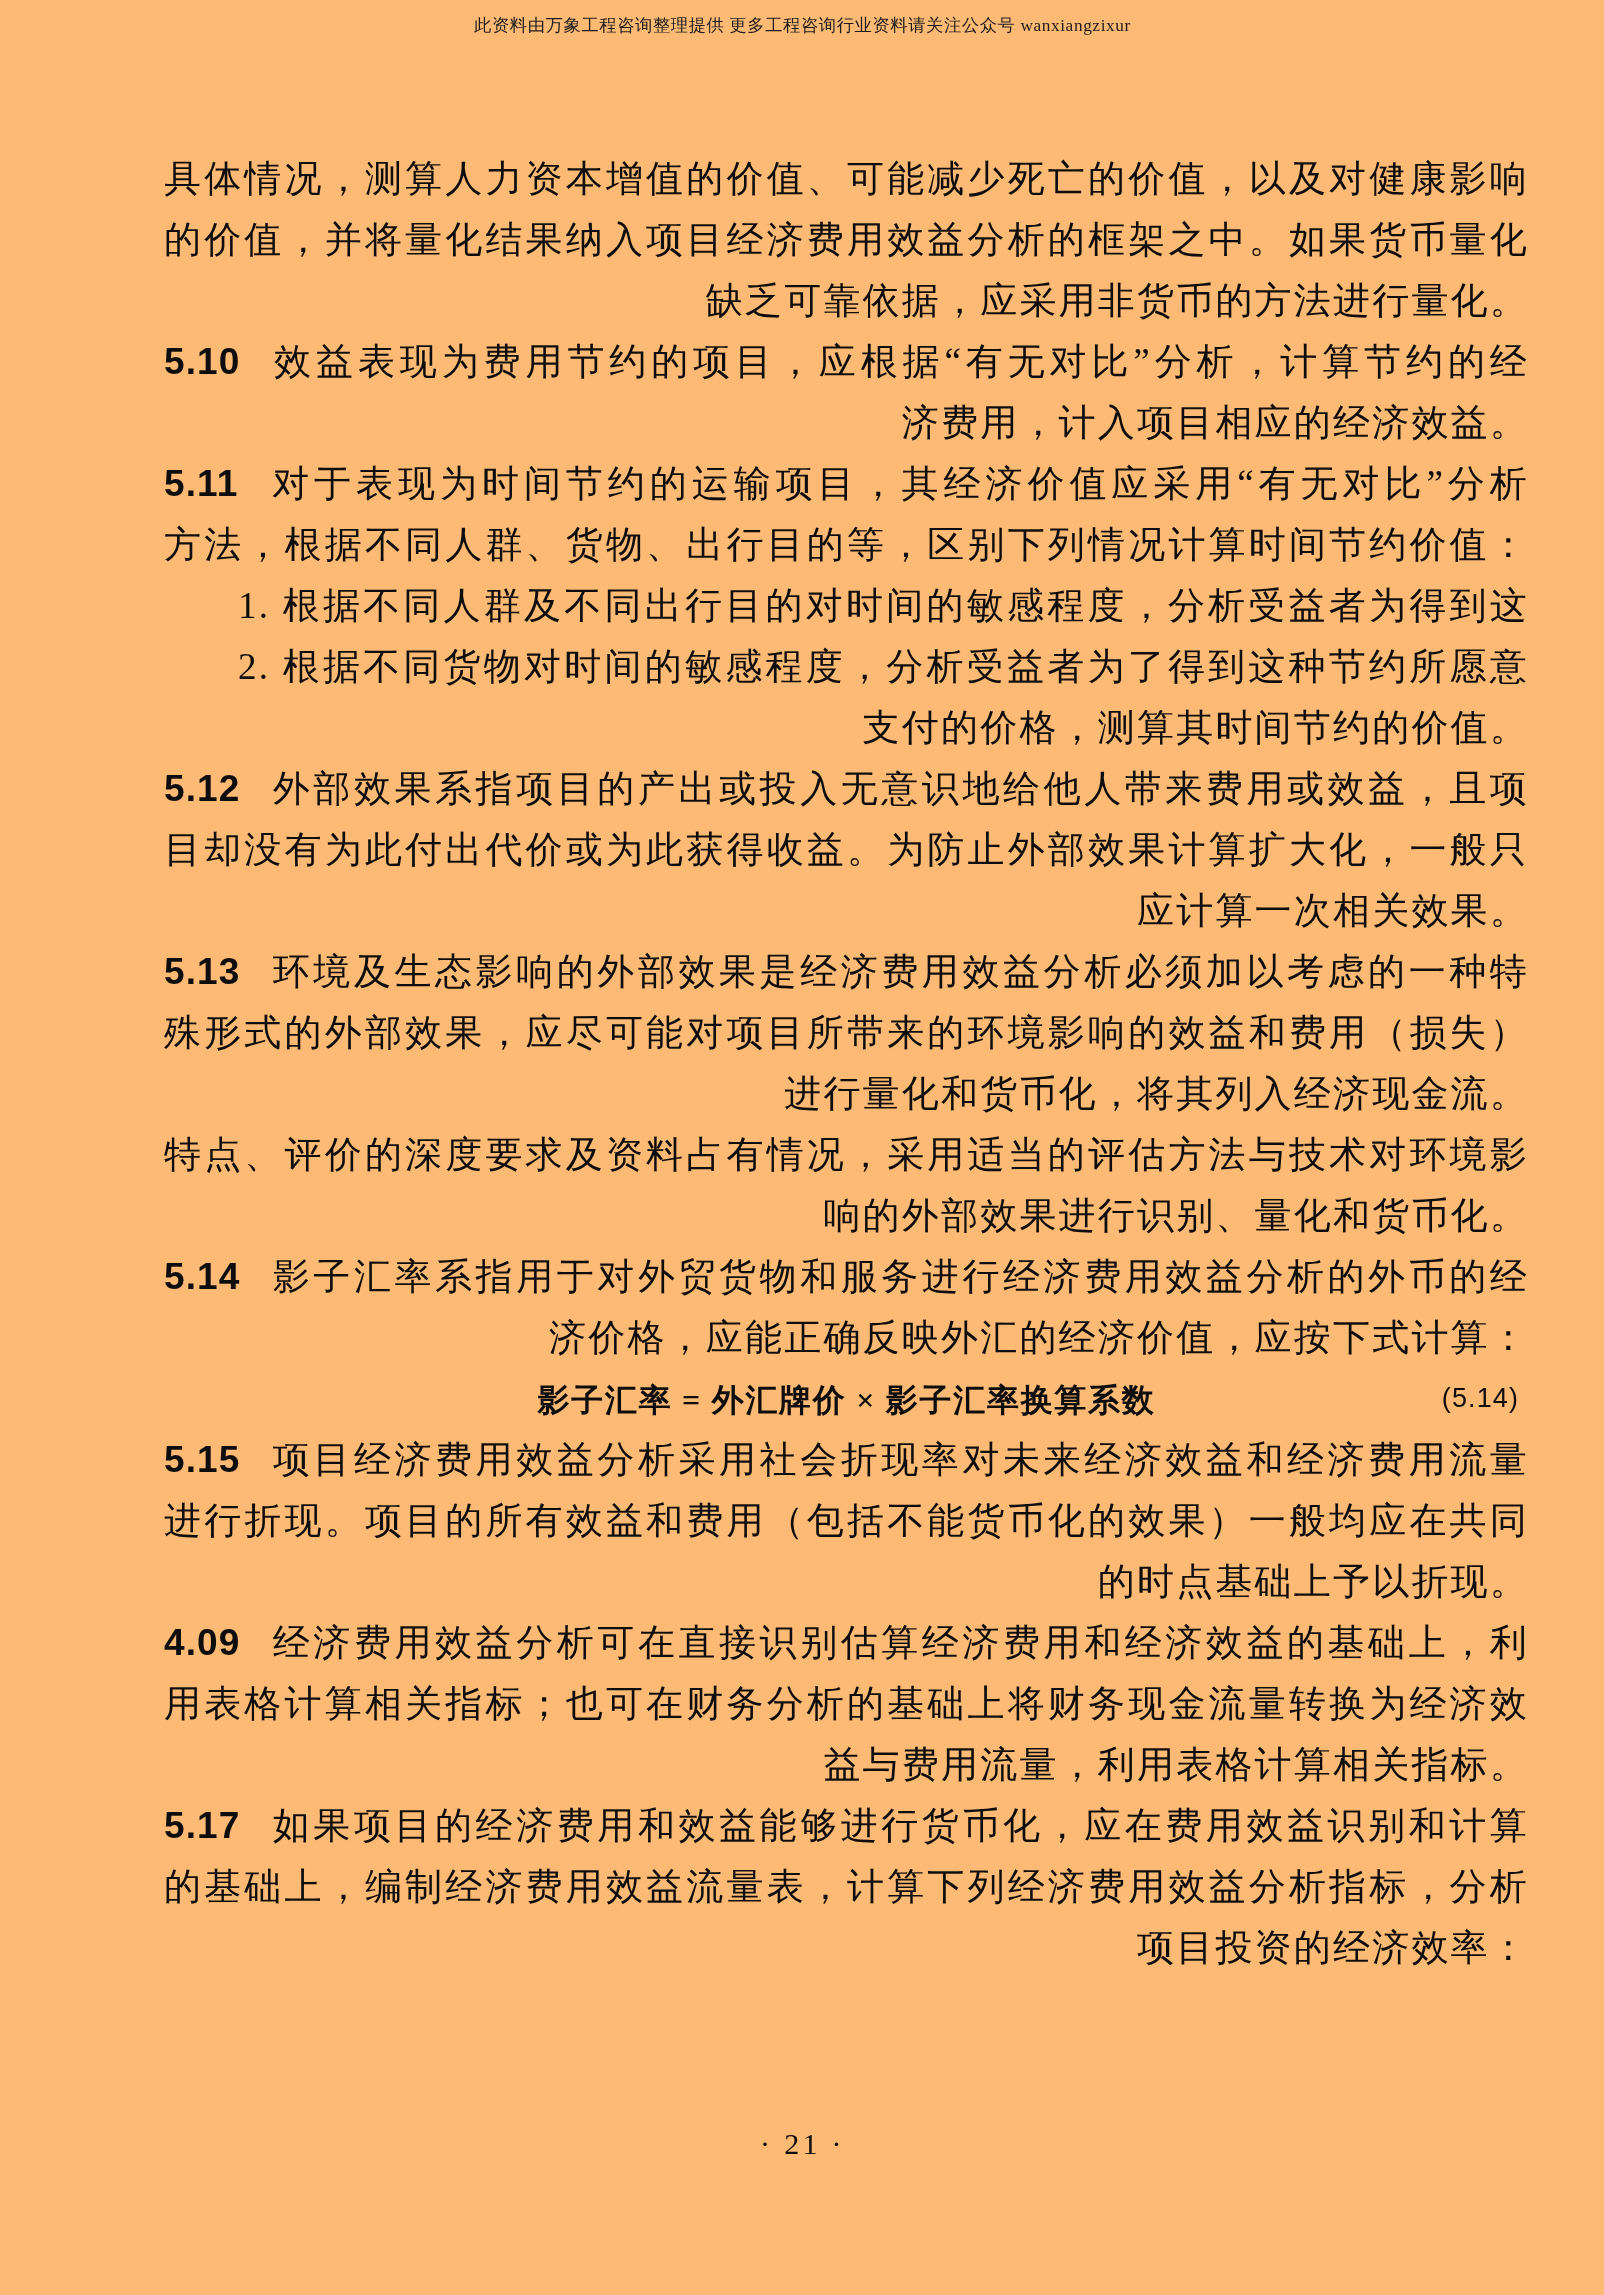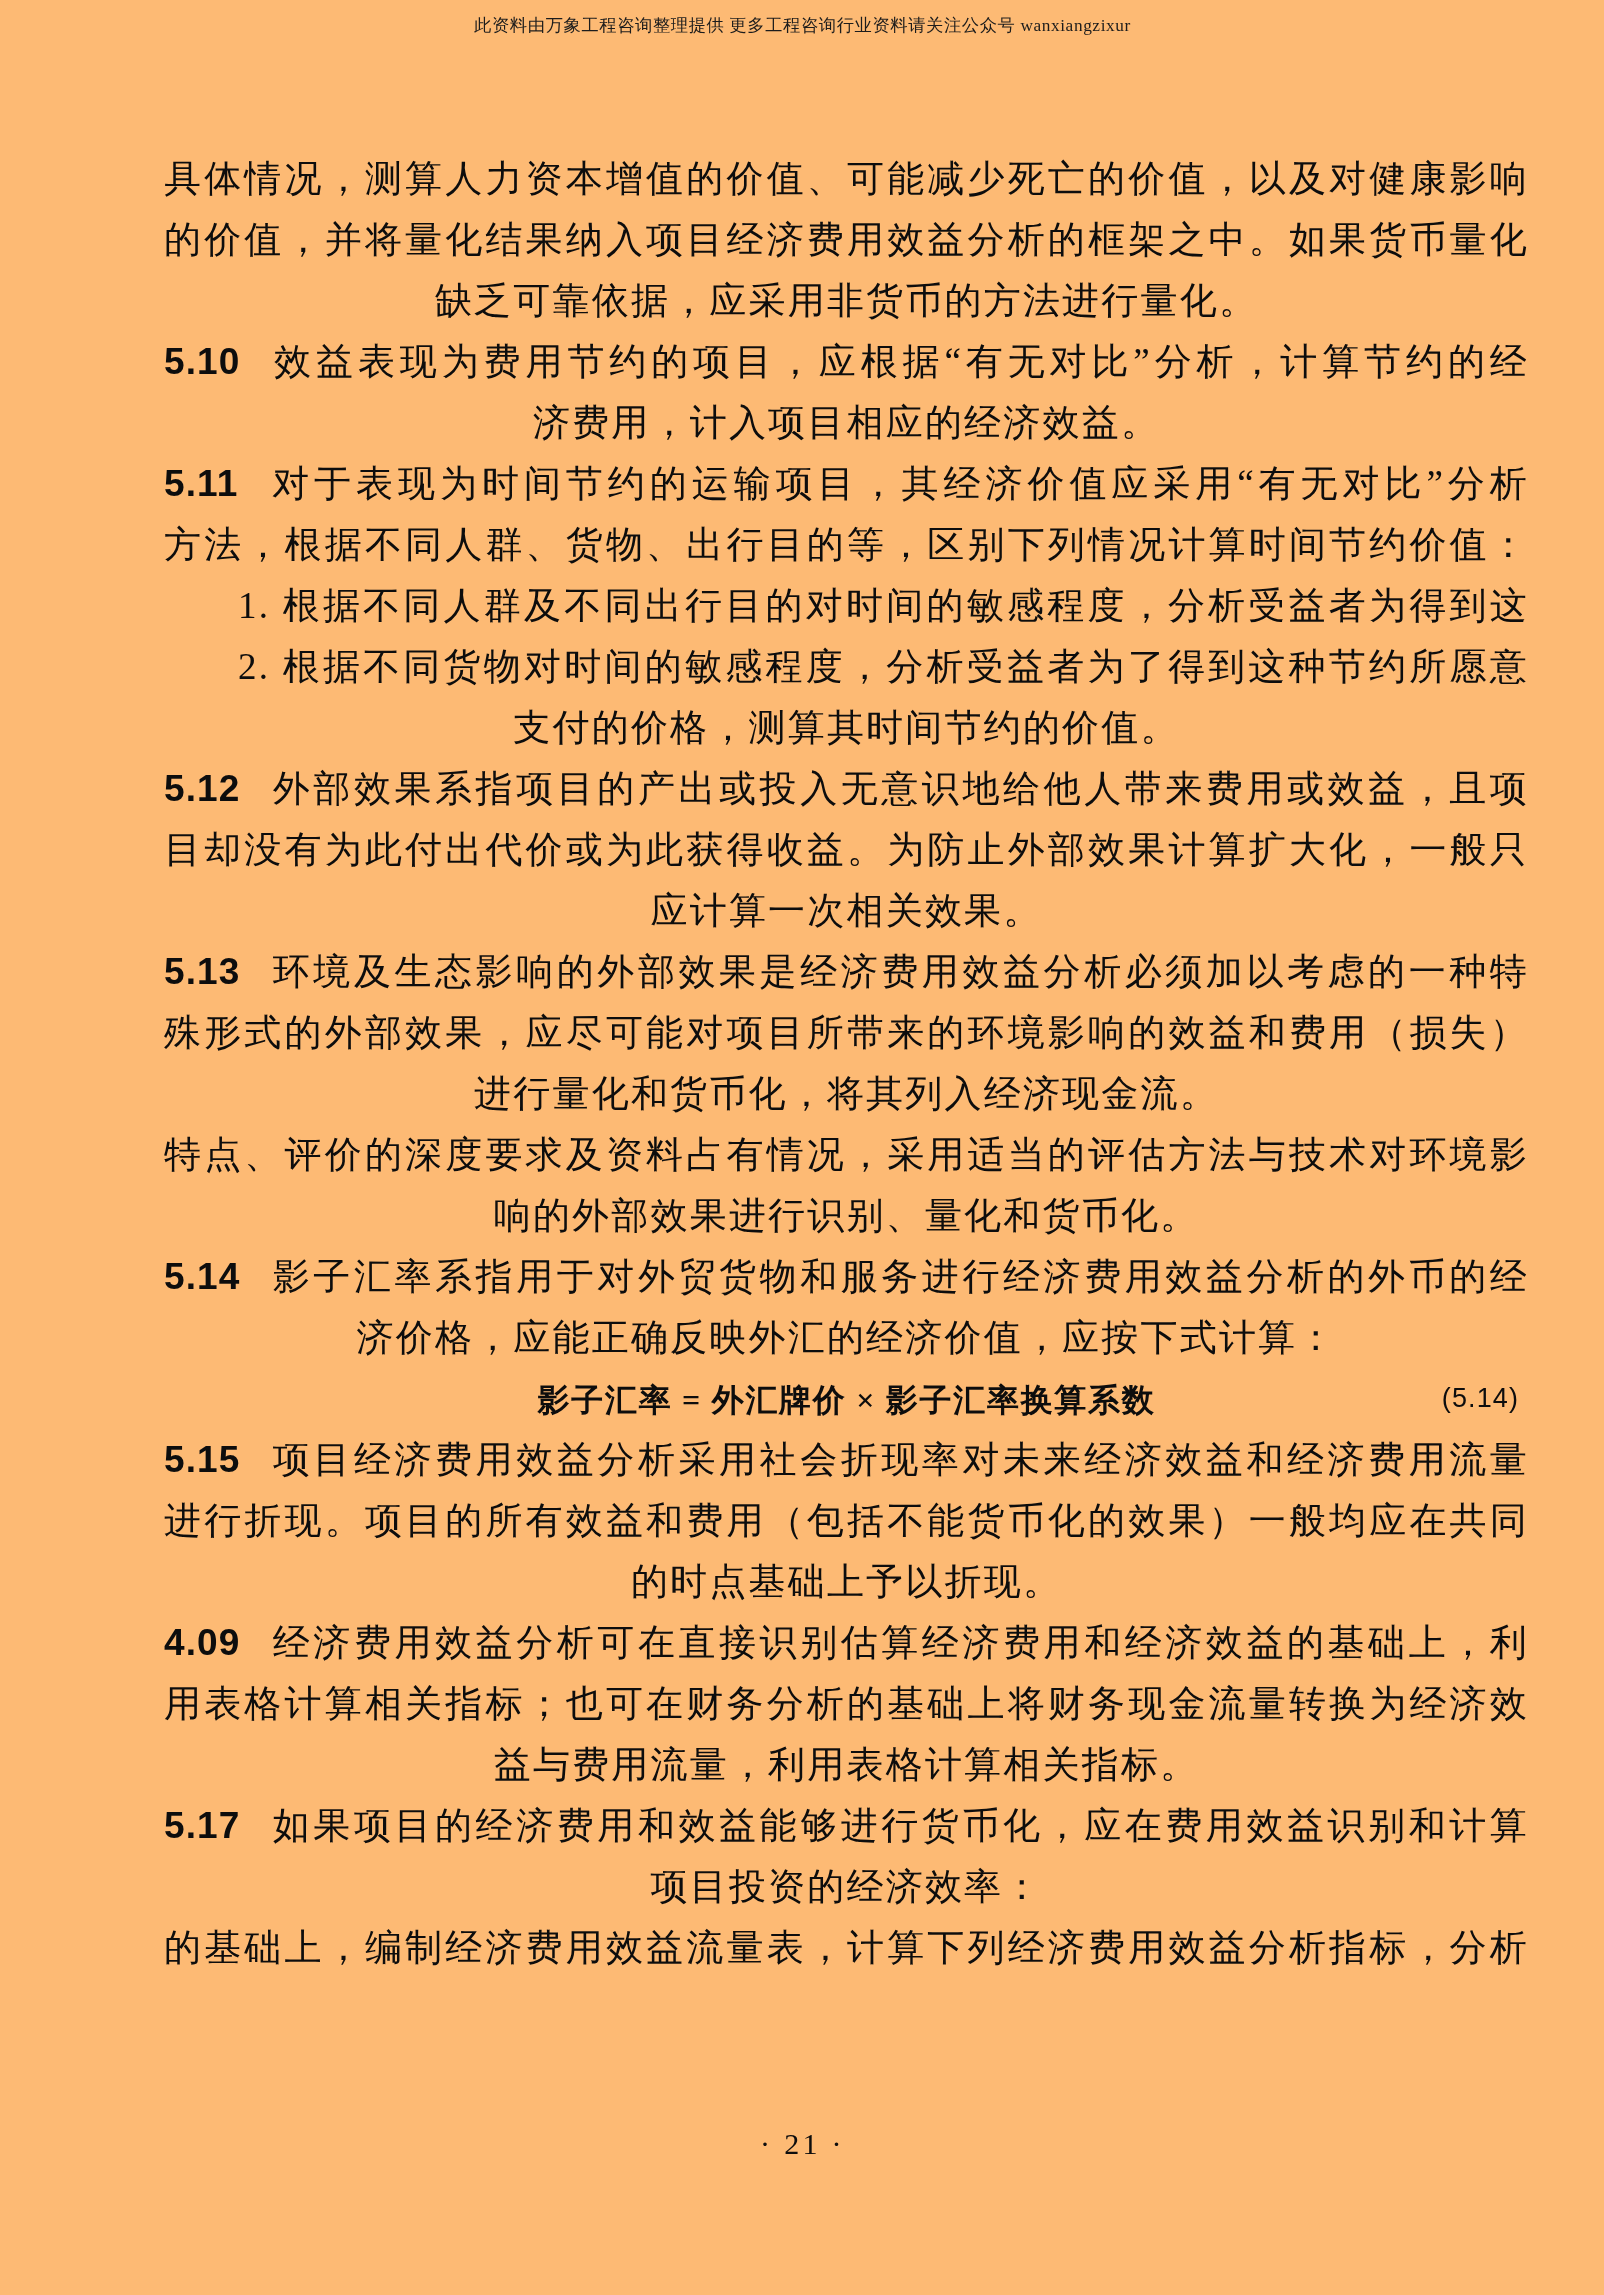--- a/index.html
+++ b/index.html
@@ -34,21 +34,21 @@
     top: 148px;
     left: 164px;
     width: 1365px;
   }
   .line {
     height: 61px;
     line-height: 61px;
     font-size: 37px;
     letter-spacing: 2.2px;
     white-space: nowrap;
-    text-align: center;
+    text-align: right;
   }
   .line.fill {
     white-space: normal;
     text-align: justify;
     text-align-last: justify;
     text-justify: inter-character;
   }
   .line.indent {
     padding-left: 74px;
   }
@@ -119,19 +119,19 @@
       <div class="line fill"><span class="clause-num">5.14</span>影子汇率系指用于对外贸货物和服务进行经济费用效益分析的外币的经</div>
       <div class="line">济价格，应能正确反映外汇的经济价值，应按下式计算：</div>
       <div class="line formula-line"><span class="formula-text">影子汇率 = 外汇牌价 × 影子汇率换算系数</span><span class="eq-num">(5.14)</span></div>
       <div class="line fill"><span class="clause-num">5.15</span>项目经济费用效益分析采用社会折现率对未来经济效益和经济费用流量</div>
       <div class="line fill">进行折现。项目的所有效益和费用（包括不能货币化的效果）一般均应在共同</div>
       <div class="line">的时点基础上予以折现。</div>
       <div class="line fill"><span class="clause-num">4.09</span>经济费用效益分析可在直接识别估算经济费用和经济效益的基础上，利</div>
       <div class="line fill">用表格计算相关指标；也可在财务分析的基础上将财务现金流量转换为经济效</div>
       <div class="line">益与费用流量，利用表格计算相关指标。</div>
       <div class="line fill"><span class="clause-num">5.17</span>如果项目的经济费用和效益能够进行货币化，应在费用效益识别和计算</div>
+      <div class="line fill">的基础上，编制经济费用效益流量表，计算下列经济费用效益分析指标，分析</div>
       <div class="line">项目投资的经济效率：</div>
-      <div class="line fill">的基础上，编制经济费用效益流量表，计算下列经济费用效益分析指标，分析</div>
     </div>
 
   <div class="page-number">· 21 ·</div>
 </div>
 
 
 </body></html>

